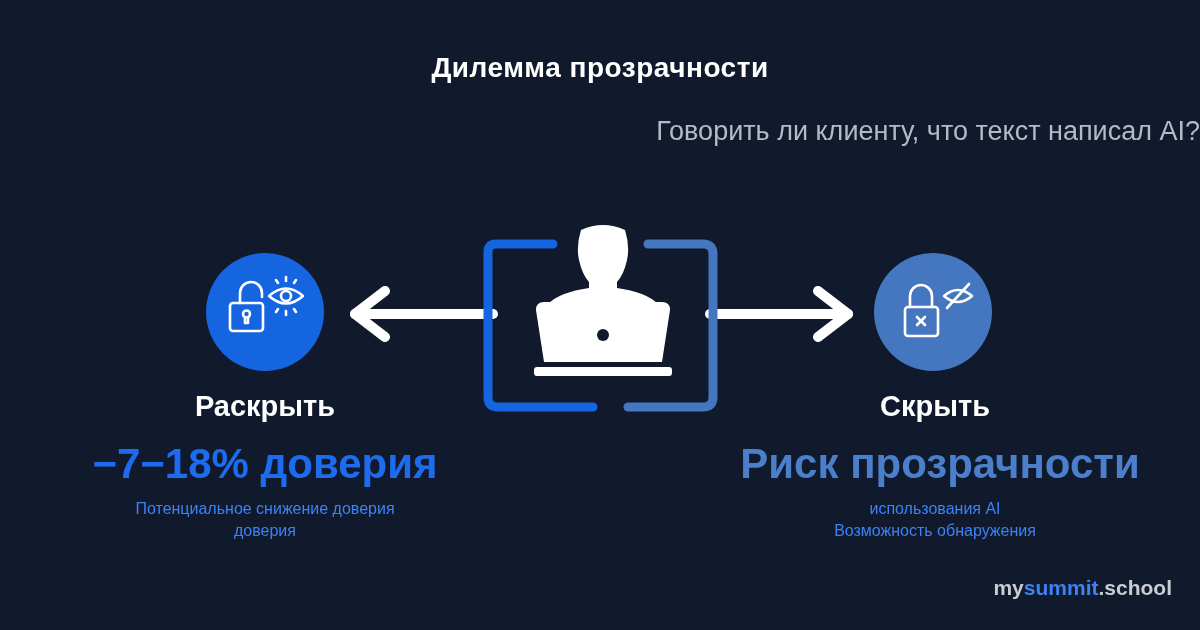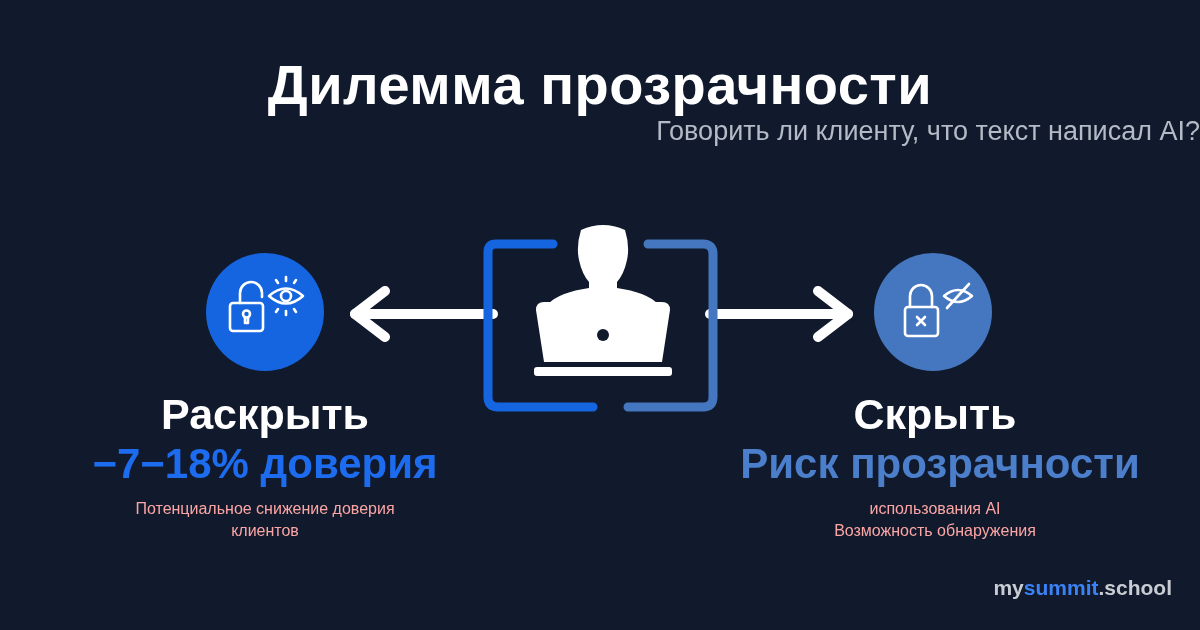--- a/index.html
+++ b/index.html
@@ -5,45 +5,45 @@
   html, body { margin:0; padding:0; }
   body {
     width:1200px; height:630px; overflow:hidden;
     background:#111a2c;
     font-family:"Liberation Sans", "DejaVu Sans", sans-serif;
     position:relative;
     color:#fff;
   }
   .title {
     position:absolute; left:0; right:0; top:52px;
-    text-align:center; font-size:56px; font-weight:bold; color:#ffffff;
+    text-align:center; font-size:28px; font-weight:bold; color:#ffffff;
     letter-spacing:0.5px;
   }
   .subtitle {
     position:absolute; left:0; right:0; top:116px;
     text-align:right; font-size:27px; color:#b4bbc6;
   }
   .icon-circle {
     position:absolute; width:118px; height:118px; border-radius:50%;
   }
   .left-circle { left:206px; top:253px; background:#1665e0; }
   .right-circle { left:874px; top:253px; background:#4577c0; }
   .icon-circle svg { position:absolute; left:0; top:0; }
 
   .arrow { position:absolute; }
   .center-graphic { position:absolute; left:478px; top:222px; width:250px; height:200px; }
 
   .col-title {
-    position:absolute; font-size:43px; font-weight:bold; color:#fff; text-align:center;
+    position:absolute; font-size:29px; font-weight:bold; color:#fff; text-align:center;
   }
   .col-metric {
     position:absolute; font-size:42px; font-weight:bold; text-align:center;
   }
   .col-desc {
-    position:absolute; font-size:16px; color:#fca5a5; text-align:center; line-height:22px;
+    position:absolute; font-size:16px; color:#3b82f6; text-align:center; line-height:22px;
   }
   .left-title { left:100px; width:330px; top:390px; }
   .left-metric { left:60px; width:410px; top:440px; color:#1d6cf0; }
   .left-desc { left:100px; width:330px; top:498px; }
 
   .right-title { left:770px; width:330px; top:390px; }
   .right-metric { left:700px; width:480px; top:440px; color:#4b7fcb; }
   .right-desc { left:770px; width:330px; top:498px; }
 
   .brand {
@@ -113,21 +113,21 @@
     <path d="M58 88 Q58 80 66 80 H184 Q192 80 192 88 L184 140 H66 Z"></path>
     <rect x="56" y="145" width="138" height="9" rx="3"></rect>
   </g>
   <circle cx="125" cy="113" r="6" fill="#111a2c"></circle>
 </svg>
 
 <div class="col-title left-title">Раскрыть</div>
 <div class="col-metric left-metric">−7−18% доверия</div>
 <div class="col-desc left-desc">
   <div>Потенциальное снижение доверия</div>
-  <div>клиентов</div>
+  <div>доверия</div>
 </div>
 
 <div class="col-title right-title">Скрыть</div>
 <div class="col-metric right-metric">Риск прозрачности</div>
 <div class="col-desc right-desc">
   <div>использования AI</div>
   <div>Возможность обнаружения</div>
 </div>
 
 <div class="brand"><span>my</span><span class="accent">summit</span><span>.school</span></div>

